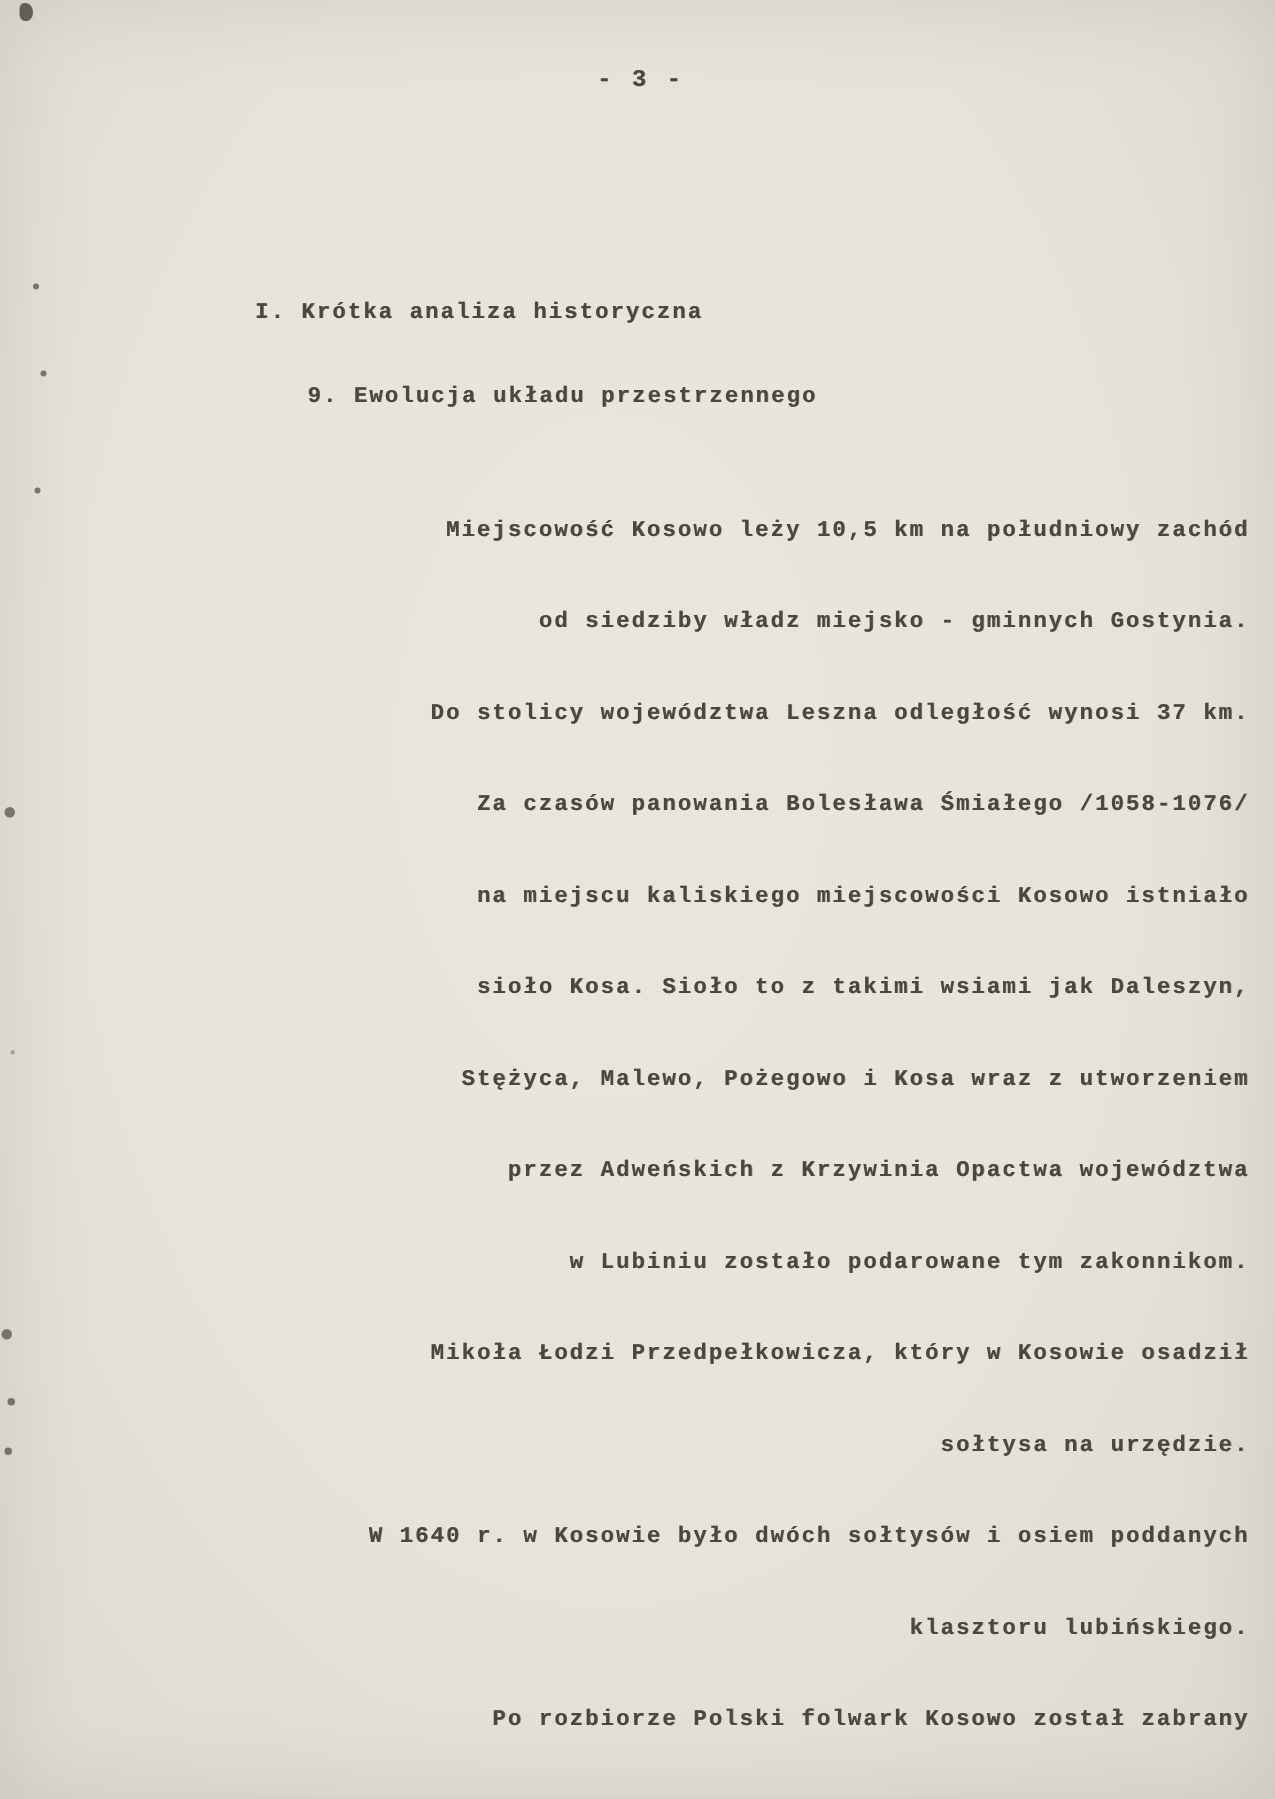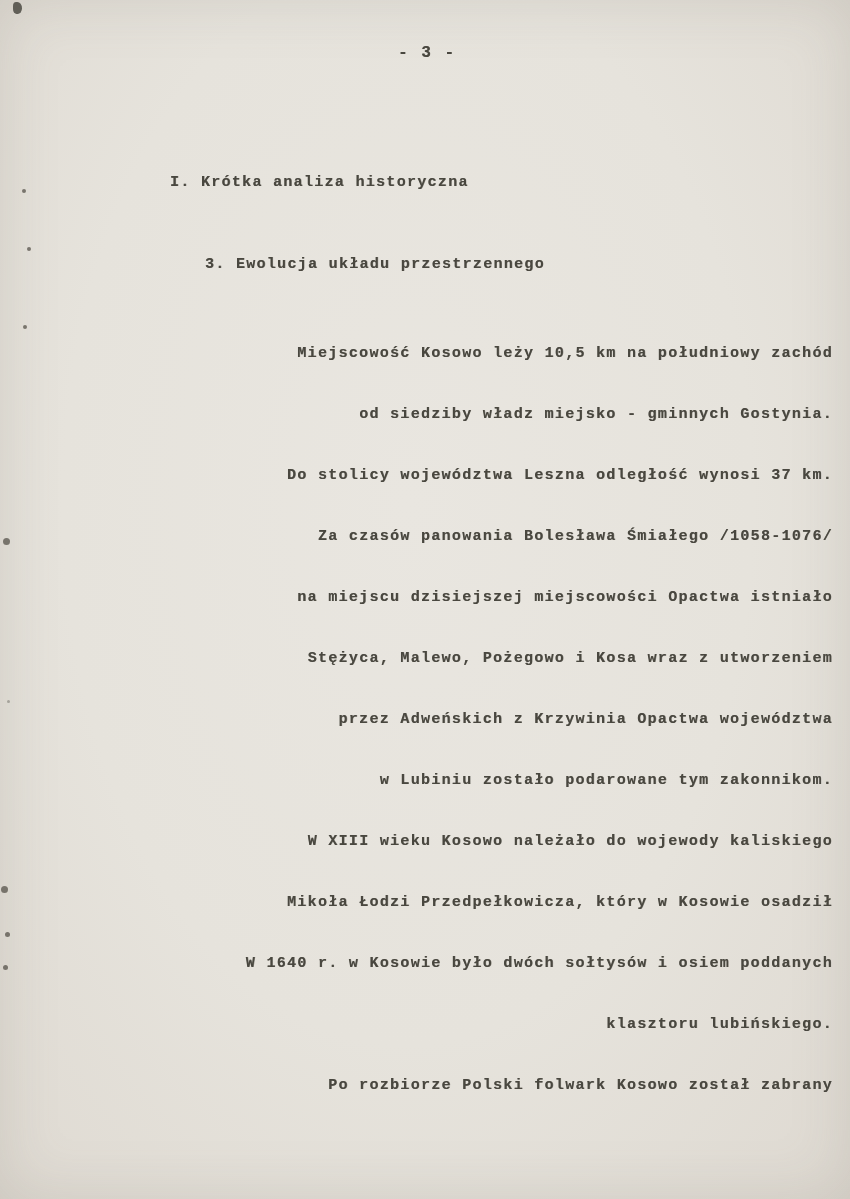--- a/index.html
+++ b/index.html
@@ -30,21 +30,21 @@
     text-shadow: 0.4px 0.3px 0.4px rgba(70,67,60,0.55);
     white-space: pre;
   }
   .page-number {
     top: 44px;
     left: 398px;
     font-size: 16px;
     letter-spacing: 2px;
   }
   .heading {
-    top: 174px;
+    top: 200px;
     left: 170px;
     text-align: center;
   }
   .subheading {
     top: 256px;
     left: 205px;
   }
   .body-block {
     position: absolute;
     top: 306px;
@@ -94,33 +94,34 @@
   <div class="speck s4"></div>
   <div class="speck s5"></div>
   <div class="speck s6"></div>
   <div class="speck s7"></div>
   <div class="speck s8"></div>
 
   <div class="typed page-number">- 3 -</div>
 
   <div class="typed heading">I. Krótka analiza historyczna</div>
 
-  <div class="typed subheading">3. Ewolucja układu przestrzennego</div>
+  <div class="typed subheading">9. Ewolucja układu przestrzennego</div>
 
   <div class="typed body-block">
     <div class="line">Miejscowość Kosowo leży 10,5 km na południowy zachód</div>
     <div class="line">od siedziby władz miejsko - gminnych Gostynia.</div>
     <div class="line">Do stolicy województwa Leszna odległość wynosi 37 km.</div>
     <div class="line">Za czasów panowania Bolesława Śmiałego /1058-1076/</div>
-    <div class="line">na miejscu dzisiejszej miejscowości Opactwa istniało</div>
+    <div class="line">na miejscu kaliskiego miejscowości Kosowo istniało</div>
+    <div class="line">sioło Kosa. Sioło to z takimi wsiami jak Daleszyn,</div>
     <div class="line">Stężyca, Malewo, Pożegowo i Kosa wraz z utworzeniem</div>
     <div class="line">przez Adweńskich z Krzywinia Opactwa województwa</div>
     <div class="line">w Lubiniu zostało podarowane tym zakonnikom.</div>
-    <div class="line">W XIII wieku Kosowo należało do wojewody kaliskiego</div>
     <div class="line">Mikoła Łodzi Przedpełkowicza, który w Kosowie osadził</div>
+    <div class="line">sołtysa na urzędzie.</div>
     <div class="line">W 1640 r. w Kosowie było dwóch sołtysów i osiem poddanych</div>
     <div class="line">klasztoru lubińskiego.</div>
     <div class="line">Po rozbiorze Polski folwark Kosowo został zabrany</div>
     
     
     
     
     
     
     

